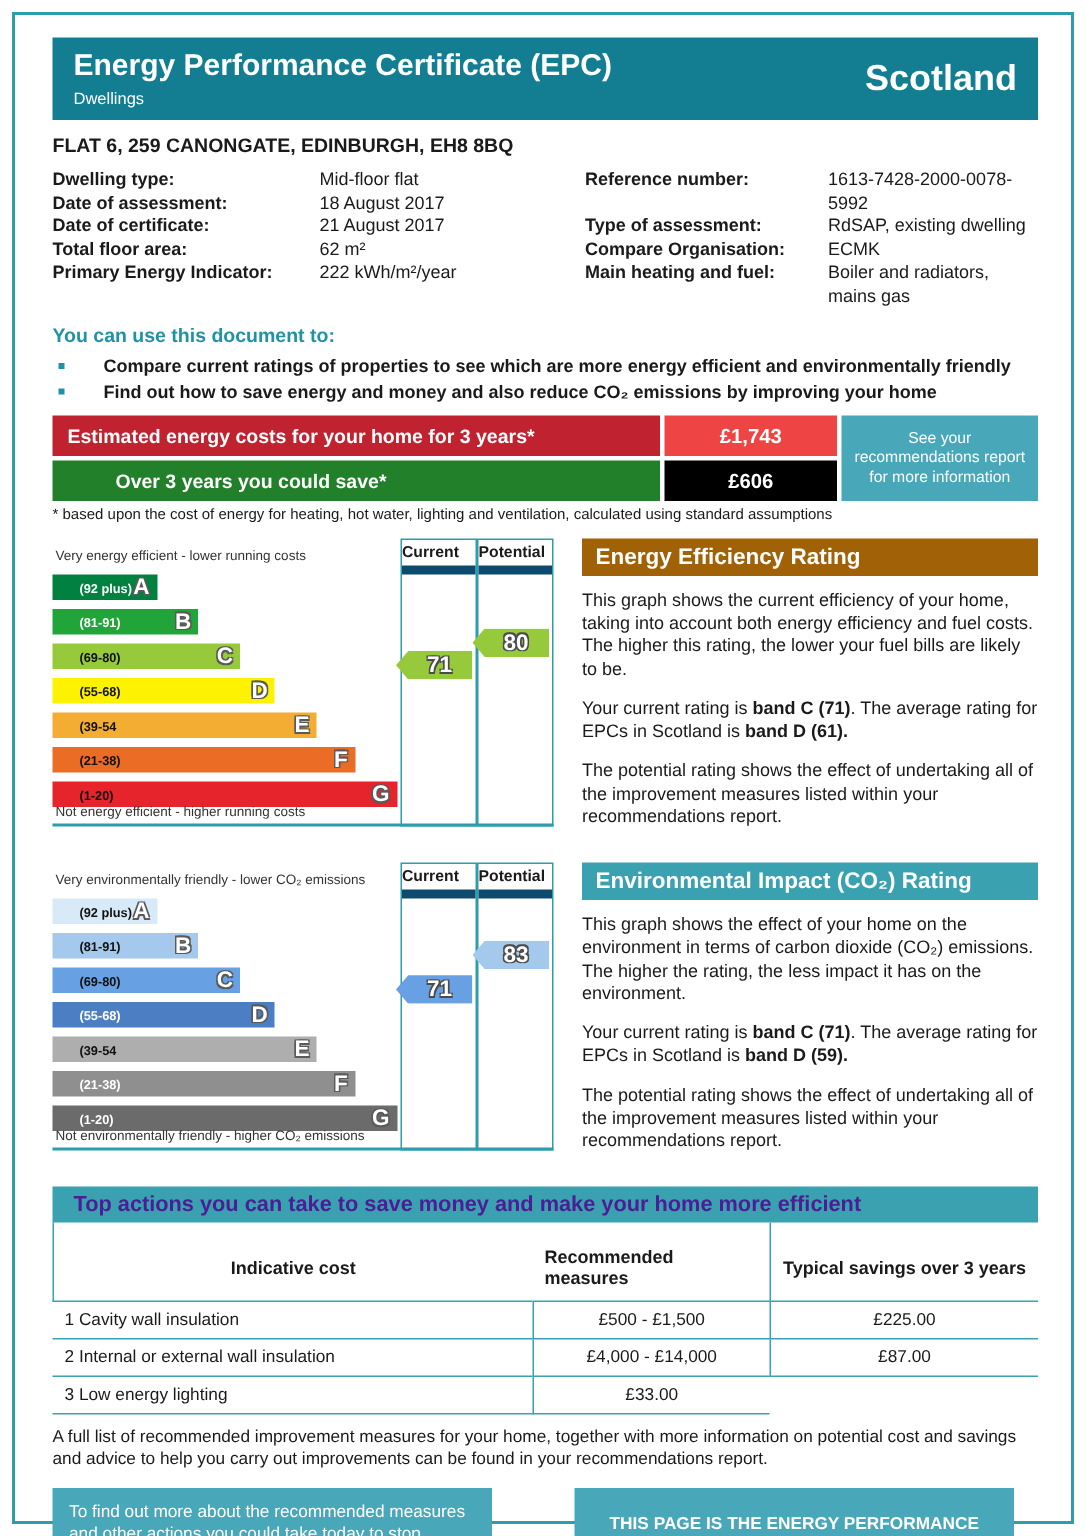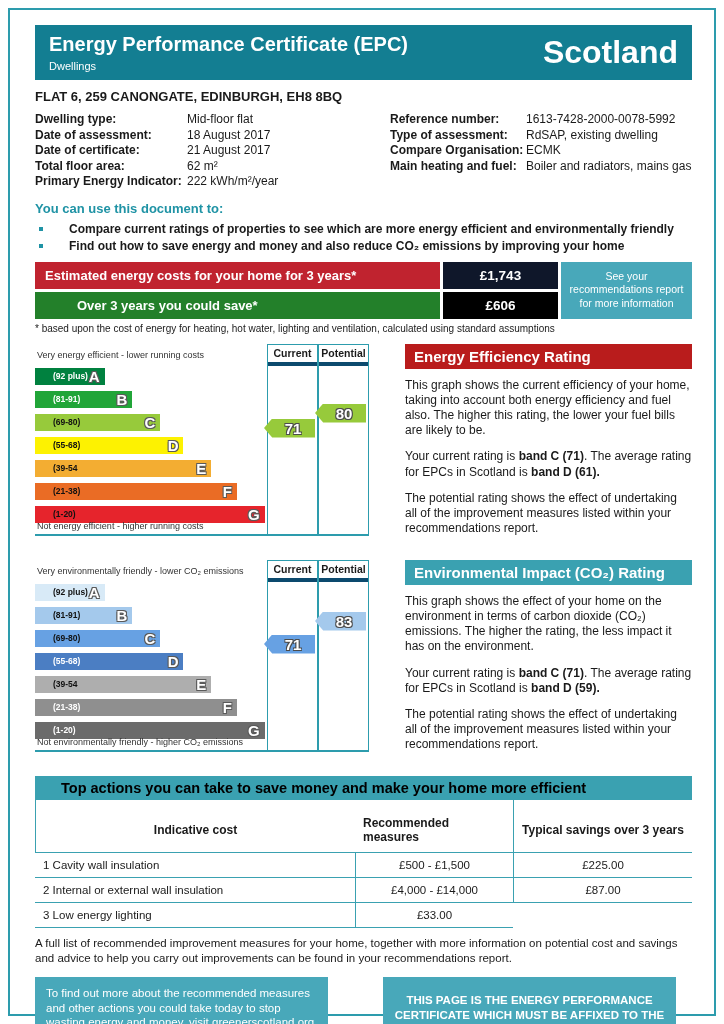--- a/index.html
+++ b/index.html
@@ -5,79 +5,79 @@
   * { margin:0; padding:0; box-sizing:border-box; }
   html,body { width:724px; height:1024px; background:#fff;
     font-family:"Liberation Sans","DejaVu Sans",sans-serif; color:#1a1a1a; }
   .frame { position:absolute; top:8px; left:8px; right:8px; bottom:8px; border:2px solid #2d9cad; }
   .content { position:absolute; left:35px; right:32px; top:25px; }
 
   
   .banner { height:55px; display:flex; justify-content:space-between; align-items:center; padding:6px 14px; }
   .banner-title { color:#fff; font-size:20px; font-weight:bold; }
   .banner-sub { color:#fff; font-size:11px; margin-top:4px; }
-  .banner-region { color:#fff; font-size:32px; font-weight:bold; }
+  .banner-region { color:#fff; font-size:24px; font-weight:bold; }
 
   .address { margin-top:9px; font-size:13px; font-weight:bold; }
 
   
   .details { margin-top:8px; display:flex; font-size:12px; }
   .det-col { width:355px; }
   .det-col.right { flex:1; }
-  .det-row { display:flex; line-height:15.5px; }
+  .det-row { display:flex; line-height:15.5px;gap:26px; }
   .det-label { font-weight:bold; width:152px; flex:none; }
   .det-col.right .det-label { width:136px; }
   .det-value { flex:1; }
 
   .usage-heading { margin-top:11px; font-size:13px; font-weight:bold; }
   .bullet-row { margin-top:6px; display:flex; align-items:flex-start;gap:18px; }
   .bullet-row + .bullet-row { margin-top:3px; }
   .bullet { width:4px; height:4px; margin:5px 8px 0 4px; flex:none; }
   .bullet-text { font-size:12px; font-weight:bold; }
 
   
   .costs { margin-top:9px; display:grid; grid-template-columns:405px 115px 1fr; gap:3px; }
   .cost-label { color:#fff; font-size:13px; font-weight:bold; padding:6px 10px; display:flex; align-items:center; min-height:27px; }
   .cost-value { color:#fff; font-size:13.5px; font-weight:bold; display:flex; align-items:center; justify-content:center; }
   .cost-note { grid-column:3; grid-row:1 / 3; color:#fff; font-size:10.5px; line-height:1.25; text-align:center;
     display:flex; align-items:center; justify-content:center; padding:2px 6px; }
   .footnote { margin-top:4px; font-size:10px; }
 
   
-  .rating-row { margin-top:10px; display:flex; gap:36px; }
+  .rating-row { margin-top:10px; display:flex; gap:19px; }
   .rating-row.second { margin-top:12px; }
 
   .chart { position:relative; width:334px; height:192px; flex:none; border-bottom:2px solid #2d9cad; }
   .chart-top-label { position:absolute; top:6px; left:2px; font-size:9px; color:#333; }
   .chart-bottom-label { position:absolute; bottom:3px; left:2px; font-size:9px; color:#333; }
   .band-list { position:absolute; top:24px; left:0; width:232px; }
   .band-row { height:17px; margin-bottom:6px; }
   .band-bar { height:100%; display:flex; align-items:center; padding:0 5px 0 6px; }
   .band-range { font-size:8.5px; font-weight:bold; color:#111; white-space:nowrap;margin-left:12px; }
   .band-range.light { color:#fff; }
   .band-letter { margin-left:auto; font-size:15px; font-weight:bold; color:#fff; line-height:1;
     text-shadow:-1px -1px 0 #5a5a5a,1px -1px 0 #5a5a5a,-1px 1px 0 #5a5a5a,1px 1px 0 #5a5a5a; }
   .cp-col { position:absolute; top:0; bottom:-2px; width:51px; border:1px solid #2d9cad; }
   .cp-col.cur { left:232px; }
   .cp-col.pot { left:283px; }
-  .cp-head { font-size:10.5px; font-weight:bold; text-align:center; padding:2px 0 3px; border-bottom:4px solid #0c4a6e; }
+  .cp-head { font-size:10.5px; font-weight:bold; text-align:left; padding:2px 0 3px; border-bottom:6px solid #0c4a6e; }
   .arrow { position:absolute; width:51px; height:19px; display:flex; align-items:center; justify-content:center;
     padding-left:7px; clip-path:polygon(16% 0,100% 0,100% 100%,16% 100%,0 50%); }
   .arrow.cur { left:229px; }
   .arrow.pot { left:280px; }
   .arrow-num { font-size:15px; font-weight:bold; color:#fff;
     text-shadow:-1px -1px 0 #4c4c4c,1px -1px 0 #4c4c4c,-1px 1px 0 #4c4c4c,1px 1px 0 #4c4c4c; }
 
   .panel { flex:1; }
   .panel-head { color:#fff; font-size:15px; font-weight:bold; padding:4px 9px; margin-bottom:9px; }
   .panel p { font-size:12px; line-height:1.27; margin-bottom:11px; }
   .b { font-weight:bold; }
 
   
-  .actions-head { margin-top:12px; color:#000000; font-size:14.5px; font-weight:bold; padding:4px 26px; }
+  .actions-head { margin-top:12px; color:#4c1d95; font-size:14.5px; font-weight:bold; padding:4px 14px; }
   .actions-table { display:grid; grid-template-columns:320px 158px 1fr; }
   .at-cell { font-size:11.5px; padding:6px 8px; border-bottom:1px solid #3aa1b1; display:flex; align-items:center; }
   .at-cell.head { font-size:12px; font-weight:bold; padding-top:16px; padding-bottom:8px; }
   .at-cell.c2, .at-cell.c3 { border-left:1px solid #3aa1b1; justify-content:center; text-align:center; }
   .full-list { margin-top:8px; font-size:11.5px; line-height:1.3; }
 
   
   .footer-boxes { margin-top:11px; display:flex; gap:55px; }
   .fbox { width:293px; min-height:70px; padding:9px 11px; color:#fff; font-size:11.5px; line-height:1.3; }
   .fbox.rightbox { font-weight:bold; text-align:center; display:flex; align-items:center; }
@@ -147,21 +147,21 @@
     <span class="bullet" style="background-color: rgb(31, 147, 165);"></span>
     <span class="bullet-text">Compare current ratings of properties to see which are more energy efficient and environmentally friendly</span>
   </div>
   <div class="bullet-row">
     <span class="bullet" style="background-color: rgb(31, 147, 165);"></span>
     <span class="bullet-text">Find out how to save energy and money and also reduce CO₂ emissions by improving your home</span>
   </div>
 
   <section class="costs">
     <div class="cost-label" style="background-color: rgb(192, 35, 47);">Estimated energy costs for your home for 3 years*</div>
-    <div class="cost-value" style="background-color: #0f172a;">£1,743</div>
+    <div class="cost-value" style="background-color: #ef4444;">£1,743</div>
     <div class="cost-note" style="background-color: rgb(72, 168, 186);">See your recommendations report for more information</div>
     <div class="cost-label" style="background-color: rgb(35, 128, 42); padding-left: 42px;">Over 3 years you could save*</div>
     <div class="cost-value" style="background-color: #000000;">£606</div>
   </section>
   <div class="footnote">* based upon the cost of energy for heating, hot water, lighting and ventilation, calculated using standard assumptions</div>
 
   <div class="rating-row">
     <div class="chart">
       <div class="chart-top-label">Very energy efficient - lower running costs</div>
       <div class="band-list">
@@ -216,22 +216,22 @@
           <div class="cp-head">Potential</div>
         </div>
       <div class="arrow cur" style="background-color: rgb(151, 202, 59); top: 75px;">
           <span class="arrow-num">71</span>
         </div>
       <div class="arrow pot" style="background-color: rgb(151, 202, 59); top: 60px;">
           <span class="arrow-num">80</span>
         </div>
     </div>
     <div class="panel">
-      <div class="panel-head" style="background-color: #b91c1c;">Energy Efficiency Rating</div>
-      <p>This graph shows the current efficiency of your home, taking into account both energy efficiency and fuel also. The higher this rating, the lower your fuel bills are likely to be.</p>
+      <div class="panel-head" style="background-color: #a16207;">Energy Efficiency Rating</div>
+      <p>This graph shows the current efficiency of your home, taking into account both energy efficiency and fuel costs. The higher this rating, the lower your fuel bills are likely to be.</p>
       <p><span>Your current rating is </span><span class="b">band C (71)</span><span>. The average rating for EPCs in Scotland is </span><span class="b">band D (61).</span></p>
       <p>The potential rating shows the effect of undertaking all of the improvement measures listed within your recommendations report.</p>
     </div>
   </div>
 
   <div class="rating-row second">
     <div class="chart">
       <div class="chart-top-label">Very environmentally friendly - lower CO₂ emissions</div>
       <div class="band-list">
           <div class="band-row">

